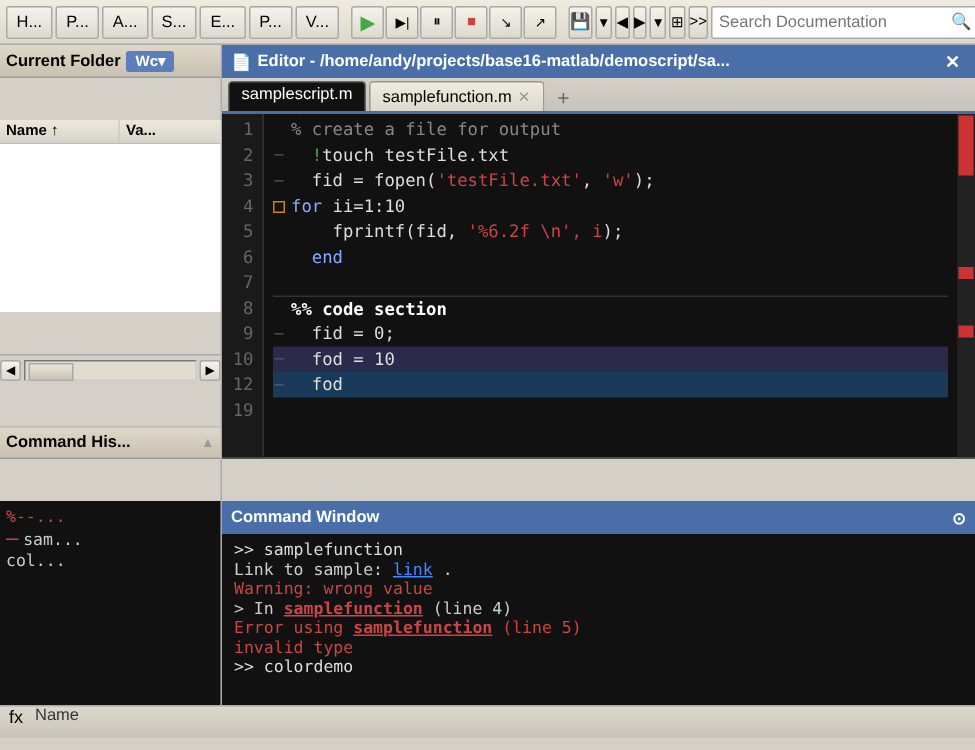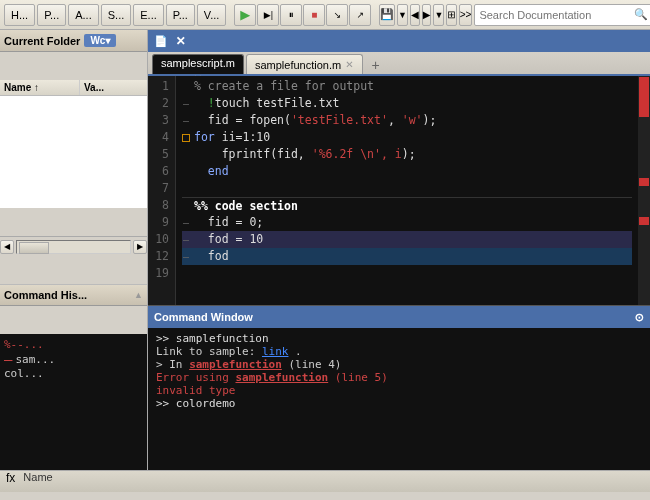--- a/index.html
+++ b/index.html
@@ -283,20 +283,21 @@
     }
     #cmd-window-header {
       background: #4a6ea8;
       color: white;
       padding: 2px 6px;
       font-size: 11px;
       font-weight: bold;
       display: flex;
       align-items: center;
       height: 22px;
+      margin-top: 28px;
     }
     #cmd-window-content {
       flex: 1;
       background: #111;
       color: #ccc;
       font-family: monospace;
       font-size: 11px;
       padding: 4px 8px;
       overflow: hidden;
     }
@@ -399,20 +400,21 @@
         </div>
       <div>col...</div>
     </div>
   </div>
 
   <div id="right-panel">
 
     <div id="editor-panel">
       <div id="editor-header">
         <span style="margin-right:4px;">📄</span>
+        <span id="editor-header-title">Editor - /home/andy/projects/base16-matlab/demoscript/sa...</span>
         <span class="editor-close-btn">✕</span>
       </div>
 
       <div id="editor-tabs">
         <div class="editor-tab active">
           <span>samplescript.m</span>
           <span class="tab-close">✕</span>
         </div>
         <div class="editor-tab">
           <span>samplefunction.m</span>
@@ -513,20 +515,23 @@
       <div id="cmd-window-content">
         <div>
           <span class="cmd-prompt">&gt;&gt; samplefunction</span>
         </div>
         <div>
           <span class="cmd-output">Link to sample: </span>
           <span class="cmd-link">link</span>
           <span class="cmd-output">.</span>
         </div>
         <div>
+          <span class="cmd-warning">Warning: wrong value</span>
+        </div>
+        <div>
           <span class="cmd-output">&gt; In </span>
           <span class="cmd-fn">samplefunction</span>
           <span class="cmd-output"> (line 4)</span>
         </div>
         <div>
           <span class="cmd-error">Error using </span>
           <span class="cmd-fn">samplefunction</span>
           <span class="cmd-error"> (line 5)</span>
         </div>
         <div>

